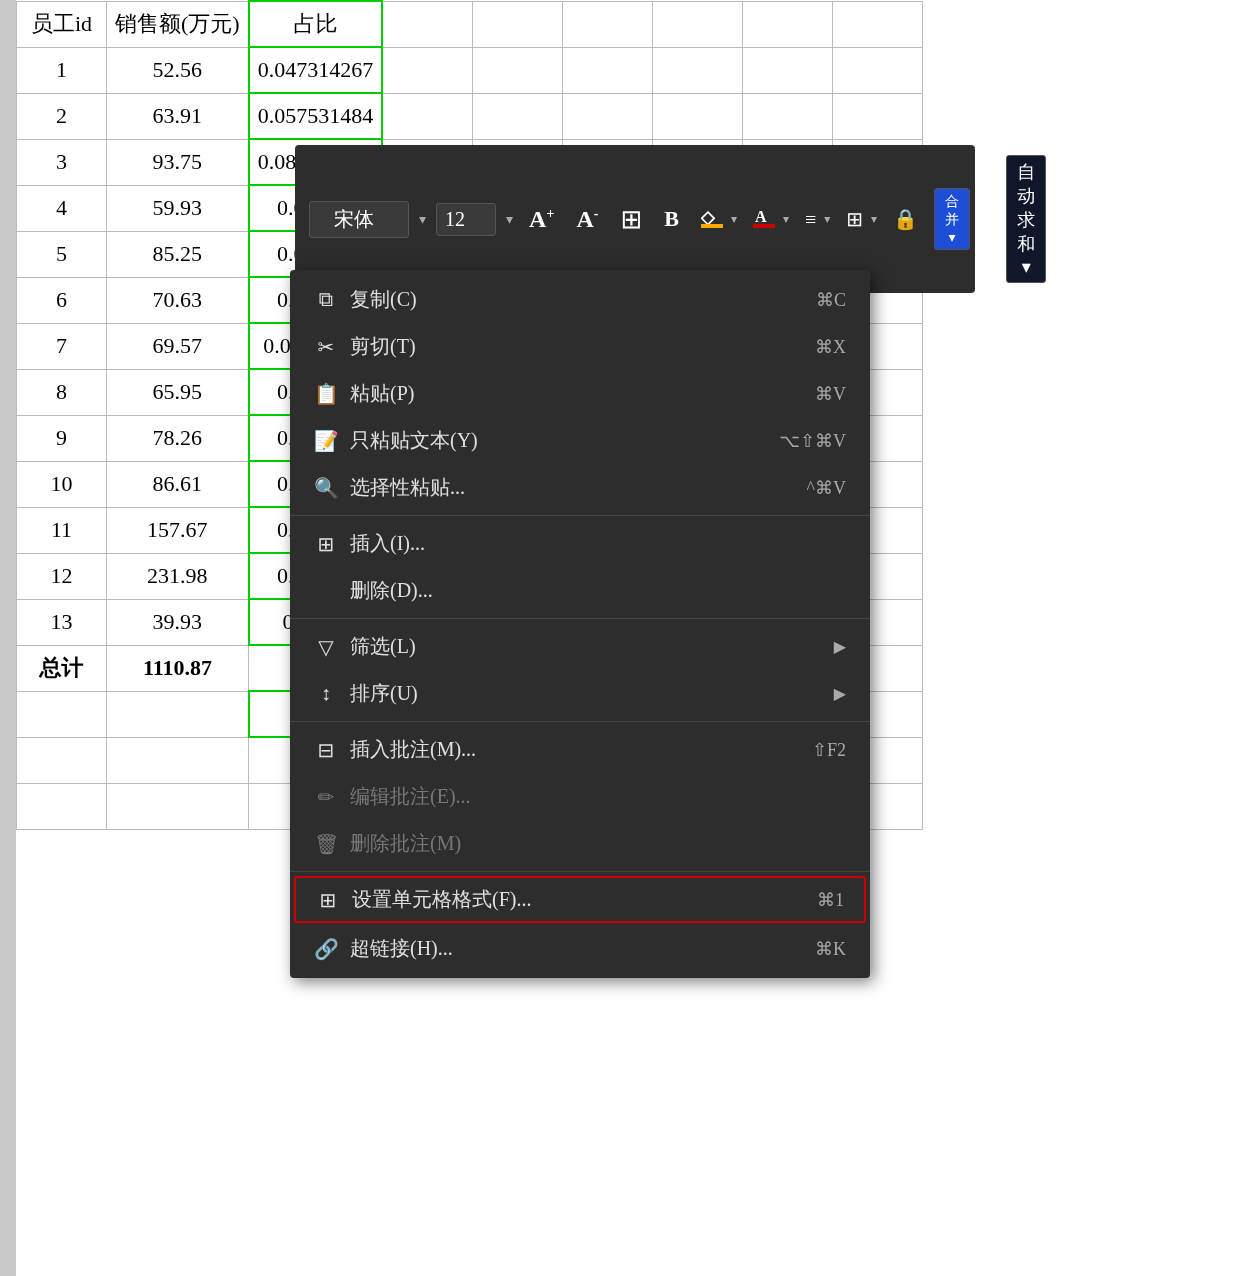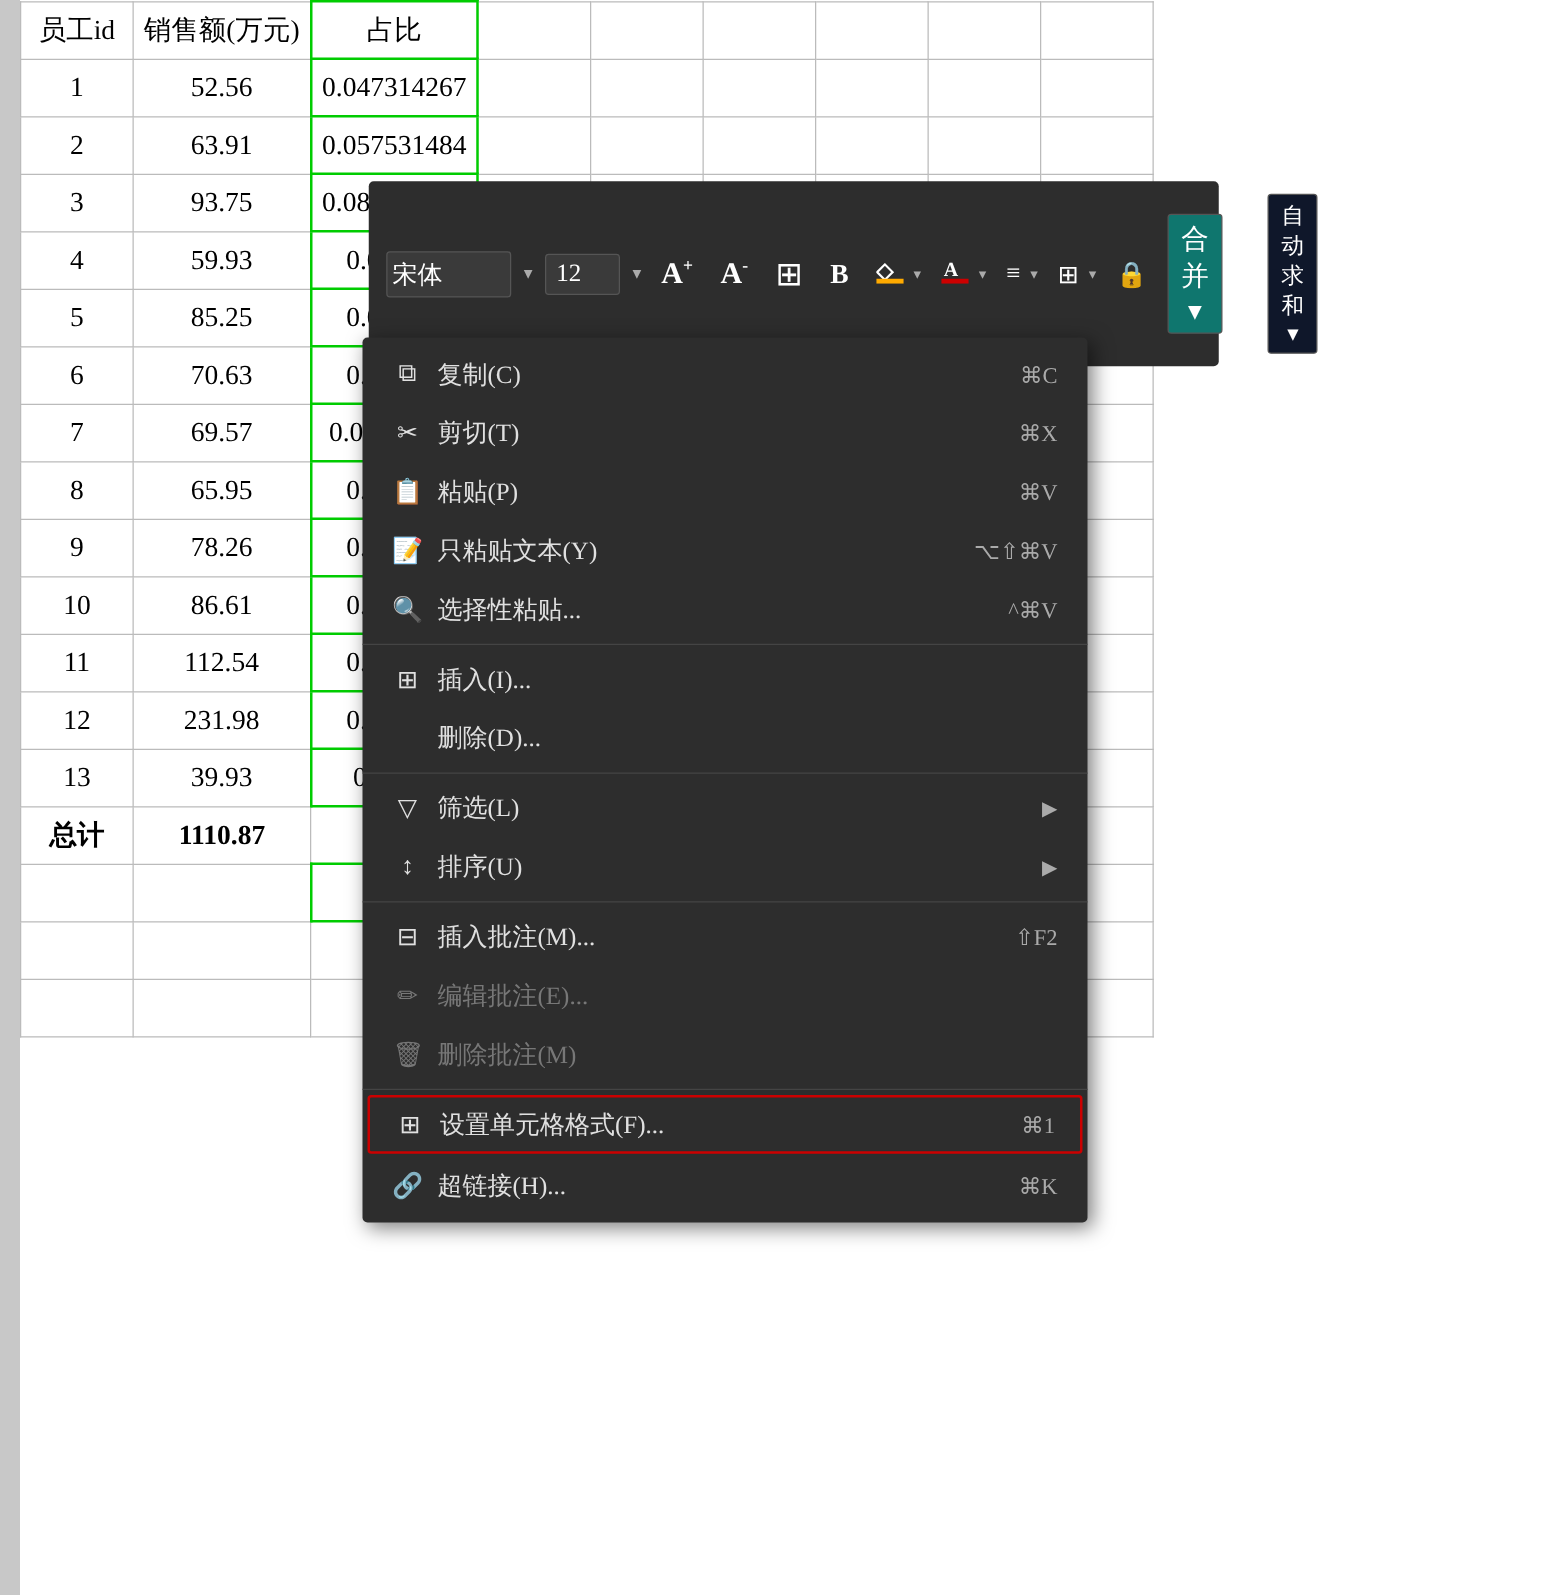--- a/index.html
+++ b/index.html
@@ -76,21 +76,21 @@
       align-items: center;
       gap: 10px;
       z-index: 100;
     }
 
     .toolbar-popup .font-name {
       color: #fff;
       font-size: 20px;
       background: #3a3a3a;
       border: 1px solid #555;
-      padding: 4px 4px;
+      padding: 4px 24px;
       border-radius: 3px;
       min-width: 100px;
     }
 
     .toolbar-popup .font-size {
       color: #fff;
       font-size: 20px;
       background: #3a3a3a;
       border: 1px solid #555;
       padding: 4px 8px;
@@ -100,22 +100,22 @@
 
     .toolbar-icon {
       color: #fff;
       font-size: 20px;
       cursor: pointer;
       padding: 2px 6px;
     }
 
     .merge-btn {
       color: #fff;
-      font-size: 22px;
-      background: #0f766e;
+      font-size: 14px;
+      background: #1d4ed8;
       border: 1px solid #555;
       padding: 4px 10px;
       border-radius: 3px;
       cursor: pointer;
     }
 
     .sum-btn {
       color: #fff;
       font-size: 18px;
       background: #0f172a;
@@ -334,21 +334,21 @@
         <td class="highlight-green">0.0779...</td>
         <td class="empty-col"></td>
           <td class="empty-col"></td>
           <td class="empty-col"></td>
           <td class="empty-col"></td>
           <td class="empty-col"></td>
           <td class="empty-col"></td>
       </tr>
       <tr>
         <td>11</td>
-        <td>112.54</td>
+        <td>157.67</td>
         <td class="highlight-green">0.1013...</td>
         <td class="empty-col"></td>
           <td class="empty-col"></td>
           <td class="empty-col"></td>
           <td class="empty-col"></td>
           <td class="empty-col"></td>
           <td class="empty-col"></td>
       </tr>
       <tr>
         <td>12</td>

